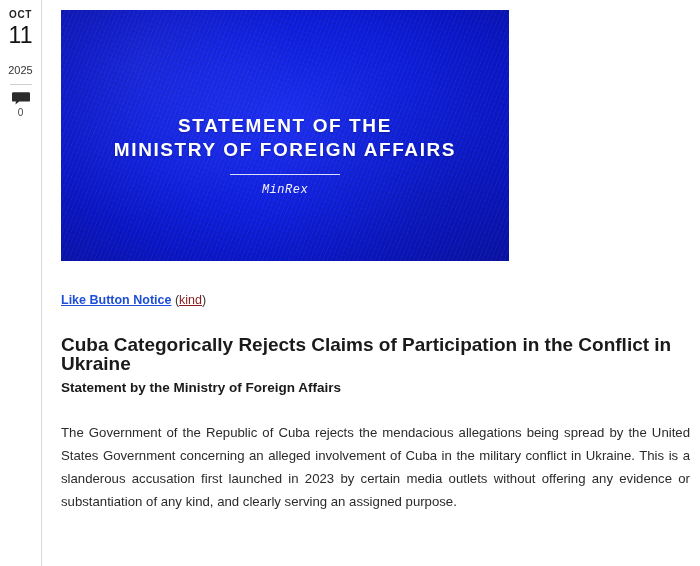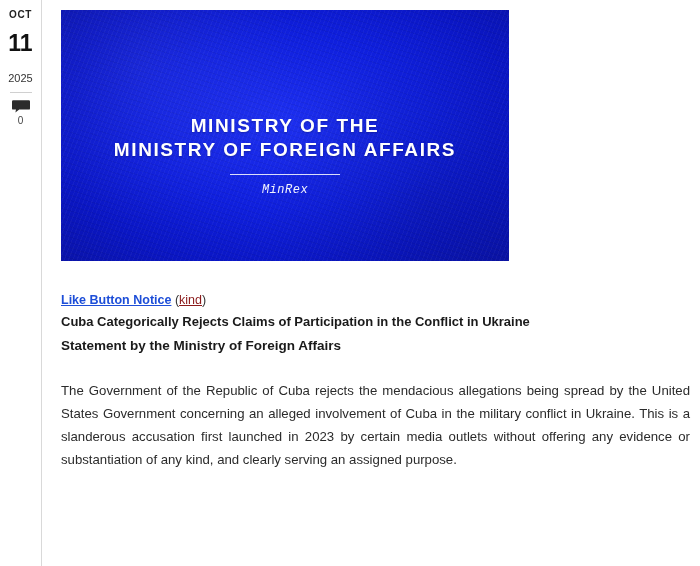--- a/index.html
+++ b/index.html
@@ -34,24 +34,24 @@
   }
   .rail-month {
     font-size: 10px;
     font-weight: bold;
     letter-spacing: 0.6px;
     color: #222222;
     line-height: 13px;
   }
   .rail-day {
     font-size: 23px;
-    font-weight: bold;
+    font-weight: normal;
     color: #111111;
     line-height: 26px;
-    margin-top: 9px;
+    margin-top: 1px;
   }
   .rail-year {
     font-size: 11px;
     color: #333333;
     line-height: 14px;
     margin-top: 15px;
   }
   .rail-divider {
     width: 22px;
     height: 1px;
@@ -141,22 +141,22 @@
   }
   .meta-paren {
     color: #333333;
   }
   .meta-view {
     color: #8b1a1a;
     text-decoration: underline;
     cursor: pointer;
   }
   .headline {
-    margin-top: 4px;
-    font-size: 13px;
+    margin-top: 27px;
+    font-size: 19px;
     font-weight: bold;
     color: #1a1a1a;
     line-height: 19px;
   }
   .subhead {
     margin-top: 6px;
     font-size: 13.5px;
     font-weight: bold;
     color: #1a1a1a;
     line-height: 18px;
@@ -189,21 +189,21 @@
       </svg>
       <div class="comment-count">0</div>
     </div>
   </div>
 
   <div class="content">
 
     <div class="hero">
       <div class="hero-noise"></div>
       <div class="hero-inner">
-        <div class="hero-line1">MINISTRY OF THE</div>
+        <div class="hero-line1">STATEMENT OF THE</div>
         <div class="hero-line2">MINISTRY OF FOREIGN AFFAIRS</div>
         <div class="hero-rule"></div>
         <div class="hero-signature">MinRex</div>
       </div>
     </div>
 
     <div class="meta-line">
       <span class="meta-link">Like Button Notice</span>
       <span class="meta-paren">(</span><span class="meta-view">kind</span><span class="meta-paren">)</span>
     </div>

